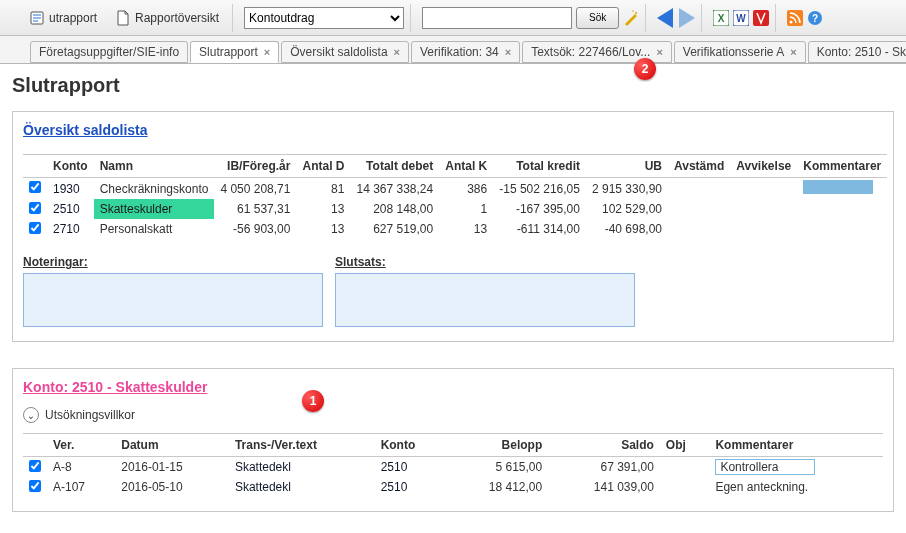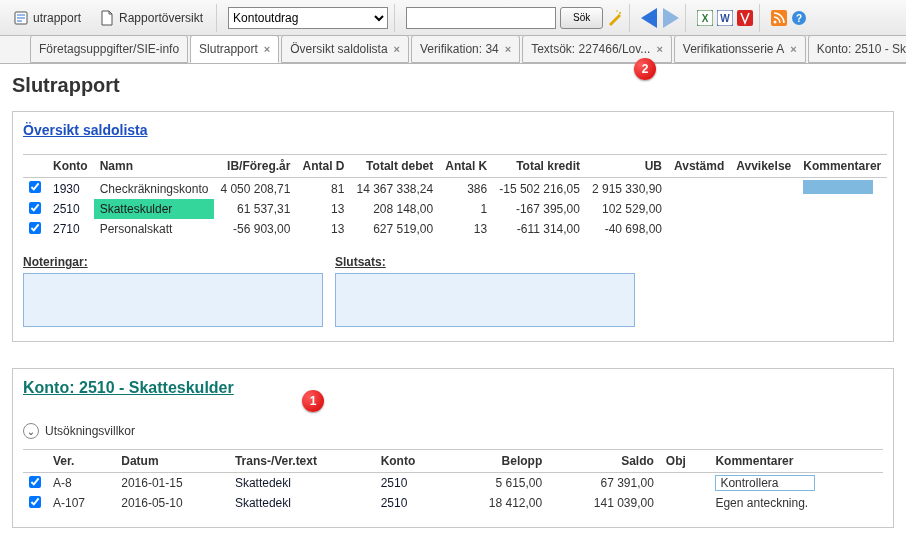--- a/index.html
+++ b/index.html
@@ -1,29 +1,29 @@
 <!DOCTYPE html>
 <html><head>
 <meta charset="utf-8">
 <style>
   * { box-sizing: border-box; margin: 0; padding: 0; }
   html, body { width: 906px; height: 533px; font-family: "Segoe UI", Tahoma, Arial, sans-serif; font-size: 12px; color: #333; background: #fff; overflow: hidden; }
   
-  .toolbar { display:flex; align-items:center; height:36px; padding:3px 6px; border-bottom:1px solid #bdbdbd; background:linear-gradient(#f9f9f9,#e8e8e8); gap:4px; }
+  .toolbar { display:flex; align-items:center; height:36px; padding:3px 22px; border-bottom:1px solid #bdbdbd; background:linear-gradient(#f9f9f9,#e8e8e8); gap:4px; }
   .toolbar .btn { display:flex; align-items:center; gap:4px; padding:2px 6px; border:1px solid transparent; border-radius:3px; cursor:pointer; }
   .toolbar .sep { width:6px; height:28px; border-left:1px solid #cfcfcf; margin:0 2px; }
   .toolbar select { width:160px; height:22px; border:1px solid #888; background:#fff; font-size:12px; }
   .toolbar input.search { width:150px; height:22px; border:1px solid #888; padding:1px 4px; font-size:12px; }
   .toolbar button.sok { height:22px; padding:0 12px; border:1px solid #888; border-radius:3px; background:linear-gradient(#fdfdfd,#e1e1e1); font-size:10px; cursor:pointer; }
   .icon16 { width:16px; height:16px; display:inline-block; }
   .arrow-left { width:0;height:0;border-top:10px solid transparent;border-bottom:10px solid transparent;border-right:16px solid #2b73db; }
   .arrow-right { width:0;height:0;border-top:10px solid transparent;border-bottom:10px solid transparent;border-left:16px solid #8fb6e0; }
   
   .tabs { display:flex; align-items:flex-end; height:28px; padding-left:30px; gap:2px; border-bottom:1px solid #b5b5b5; background:#f4f4f4; font-size:12px; white-space:nowrap; }
-  .tab { display:flex; align-items:center; height:28px; padding:0 8px; border:1px solid #b5b5b5; border-top-left-radius:3px; border-top-right-radius:3px; background:#f4f4f4; color:#444; cursor:pointer; }
+  .tab { display:flex; align-items:center; height:22px; padding:0 8px; border:1px solid #b5b5b5; border-top-left-radius:3px; border-top-right-radius:3px; background:#f4f4f4; color:#444; cursor:pointer; }
   .tab.active { background:#fff; border-bottom:1px solid #fff; }
   .tab .x { margin-left:6px; color:#888; font-weight:bold; font-size:11px; }
   .content { padding:10px 12px; }
   h1.page { font-size:20px; font-weight:600; color:#333; margin-bottom:14px; }
   .panel { border:1px solid #c8c8c8; padding:10px 10px 14px; margin-bottom:26px; }
   .panel-title { color:#1c4fbf; text-decoration:underline; font-size:14px; font-weight:600; cursor:pointer; }
   
   table { width:100%; border-collapse:collapse; font-size:12px; }
   thead th { text-align:left; padding:4px 6px; border-bottom:1px solid #c8c8c8; font-weight:600; color:#333; white-space:nowrap; background:#fff; }
   thead tr { border-top:1px solid #c8c8c8; }
@@ -32,21 +32,21 @@
   .chk { width:16px; text-align:center; }
   .chk input { width:12px; height:12px; }
   .link { color:#0f172a; cursor:pointer; }
   .num { text-align:right; }
   .hl { background:#35d69b; color:#1a1a1a; }
   .swatch { background:#7fb9df; height:14px; width:70px; display:inline-block; }
   .notes-row { display:flex; gap:12px; margin-top:16px;text-decoration:underline; }
   .notes-row .note { flex:0 0 300px; }
   .notes-row .note-label { font-weight:600; margin-bottom:4px; }
   .notes-row .note-box { height:54px; border:1px solid #8fb6e0; background:#e6f1fb; }
-  .account-title { color:#0f766e; text-decoration:underline; font-size:16px; font-weight:600; cursor:pointer; display:inline-block; margin-bottom:26px; }
+  .account-title { color:#ec4899; text-decoration:underline; font-size:14px; font-weight:600; cursor:pointer; display:inline-block; margin-bottom:12px; }
   .filter-row { display:flex; align-items:center; gap:6px; margin-bottom:10px; color:#333; }
   .chev { width:16px;height:16px;border:1px solid #888;border-radius:50%;display:flex;align-items:center;justify-content:center;font-size:10px;color:#444;cursor:pointer; }
   .kommentar-cell { border:1px solid #7fb9df; padding:0 4px; display:inline-block; min-width:100px; }
   
   .callout { position:absolute; width:22px;height:22px;border-radius:50%;background:radial-gradient(circle at 30% 30%,#ff5a5a,#d30000);color:#fff;font-weight:700;font-size:12px;display:flex;align-items:center;justify-content:center;box-shadow:0 1px 2px rgba(0,0,0,.4); z-index:10; }
 </style>
 </head>
 <body>
 
 <div class="toolbar">

